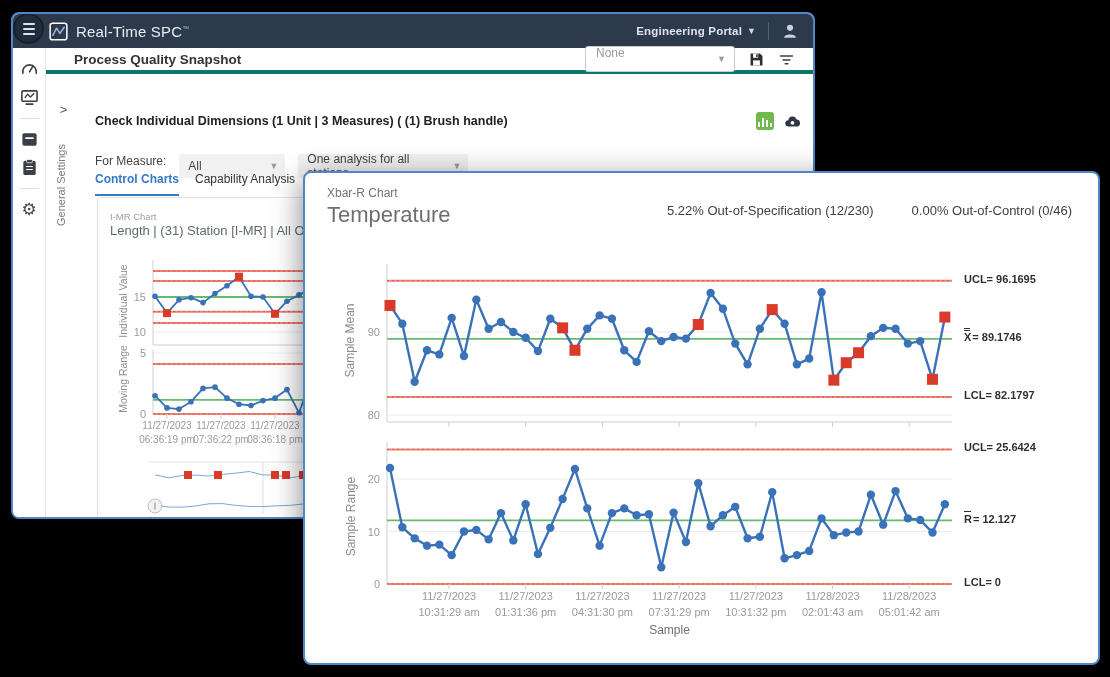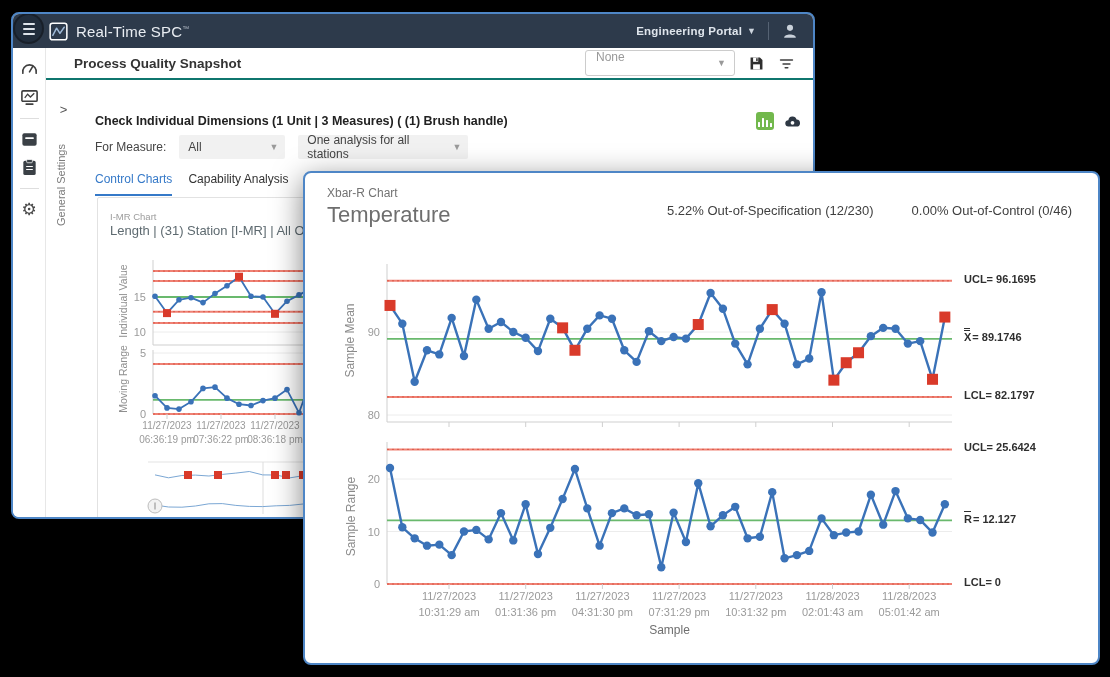--- a/index.html
+++ b/index.html
@@ -22,21 +22,21 @@
   .nav-caret{font-size:9px;margin-left:5px;color:#cdd5de;cursor:pointer;}
   .nav-div{width:1px;height:18px;background:#55master;background:#556273;margin:0 12px;}
   .user-ic{width:18px;height:18px;cursor:pointer;}
 
   .sidebar{position:absolute;left:0;top:34px;width:33px;bottom:0;background:#fff;border-right:1px solid #e7e7e7;
     display:flex;flex-direction:column;align-items:center;padding-top:12px;box-sizing:border-box;}
   .side-ic{width:19px;height:19px;margin-bottom:9px;display:flex;align-items:center;justify-content:center;cursor:pointer;}
   .side-sep{width:19px;height:1px;background:#dedede;margin:2px 0 11px 0;}
   .gear-glyph{font-size:17px;color:#4a4a4a;line-height:1;}
 
-  .hdr-row{position:absolute;left:33px;top:34px;width:771px;height:32px;border-bottom:2px solid #0f766e;
+  .hdr-row{position:absolute;left:33px;top:34px;width:771px;height:26px;border-bottom:4px solid #0f766e;
     display:flex;align-items:center;box-sizing:border-box;background:#fff;}
   .hdr-title{font-size:13.5px;font-weight:bold;color:#333;margin-left:28px;}
   .hdr-right{margin-left:auto;display:flex;align-items:center;margin-right:22px;gap:13px;}
   .select{position:relative;border:1px solid #ccc;border-radius:3px;height:26px;display:flex;align-items:center;
     font-size:12px;color:#999;padding:0 22px 12px 10px;box-sizing:border-box;background:#fff;cursor:pointer;}
   .select .car{position:absolute;right:8px;top:50%;transform:translateY(-50%);font-size:9px;color:#999;}
   .preset-select{width:150px;}
   .tool-ic{width:17px;height:17px;cursor:pointer;}
 
   .gs-strip{position:absolute;left:33px;top:76px;width:35px;bottom:0;border-right:1px solid #e7e7e7;background:#fff;}
@@ -44,30 +44,30 @@
   .gs-label{position:absolute;left:-33px;top:87px;width:100px;height:16px;transform:rotate(-90deg);
     font-size:11px;color:#7b7b7b;text-align:center;white-space:nowrap;}
 
   .panel{position:absolute;left:68px;top:76px;right:0;bottom:0;background:#fff;}
   .panel-title-row{position:absolute;left:14px;right:12px;top:20px;height:22px;display:flex;align-items:center;}
   .panel-title{font-size:12.5px;font-weight:bold;color:#222;}
   .panel-icons{margin-left:auto;display:flex;align-items:center;gap:10px;}
   .chart-btn{width:18px;height:18px;border-radius:3px;background:#72b84c;display:flex;align-items:flex-end;
     justify-content:center;gap:1.5px;padding-bottom:3px;box-sizing:border-box;cursor:pointer;}
   .chart-btn i{display:block;width:2.5px;background:#fff;border-radius:.5px;}
-  .measure-row{position:absolute;left:14px;top:44px;height:26px;display:flex;align-items:center;gap:13px;}
+  .measure-row{position:absolute;left:14px;top:64px;height:26px;display:flex;align-items:flex-start;gap:13px;}
   .measure-label{font-size:12px;color:#444;}
   .gsel{position:relative;height:24px;background:#f1f1f1;border:none;border-radius:2px;display:flex;align-items:center;
     font-size:12px;color:#444;padding:0 22px 0 9px;box-sizing:border-box;cursor:pointer;}
   .gsel .car{position:absolute;right:7px;top:50%;transform:translateY(-50%);font-size:9px;color:#9a9a9a;}
   .sel-measure{width:106px;}
   .sel-analysis{width:170px;}
   .tabs-row{position:absolute;left:14px;top:82px;height:24px;display:flex;gap:16px;}
   .tab{font-size:12px;color:#333;padding-bottom:6px;cursor:pointer;}
-  .tab.active{color:#3579c8;font-weight:normal;border-bottom:2.5px solid #3579c8;}
+  .tab.active{color:#3579c8;font-weight:bold;border-bottom:2.5px solid #3579c8;}
 
   .imr-card{position:absolute;left:16px;top:107px;width:704px;height:322px;border:1px solid #e2e2e2;border-radius:2px;
     background:#fff;box-sizing:border-box;}
   .imr-sub{position:absolute;left:12px;top:13px;font-size:9.5px;color:#9c9c9c;}
   .imr-title{position:absolute;left:12px;top:25px;font-size:13px;color:#5e6a70;}
   .imr-vlab1{position:absolute;left:-19px;top:96px;width:90px;height:14px;transform:rotate(-90deg);
     font-size:10.5px;color:#8f8f8f;text-align:center;white-space:nowrap;}
   .imr-vlab2{position:absolute;left:-19px;top:174px;width:90px;height:14px;transform:rotate(-90deg);
     font-size:10.5px;color:#8f8f8f;text-align:center;white-space:nowrap;}
   .imr-svg{position:absolute;left:0;top:0;}

